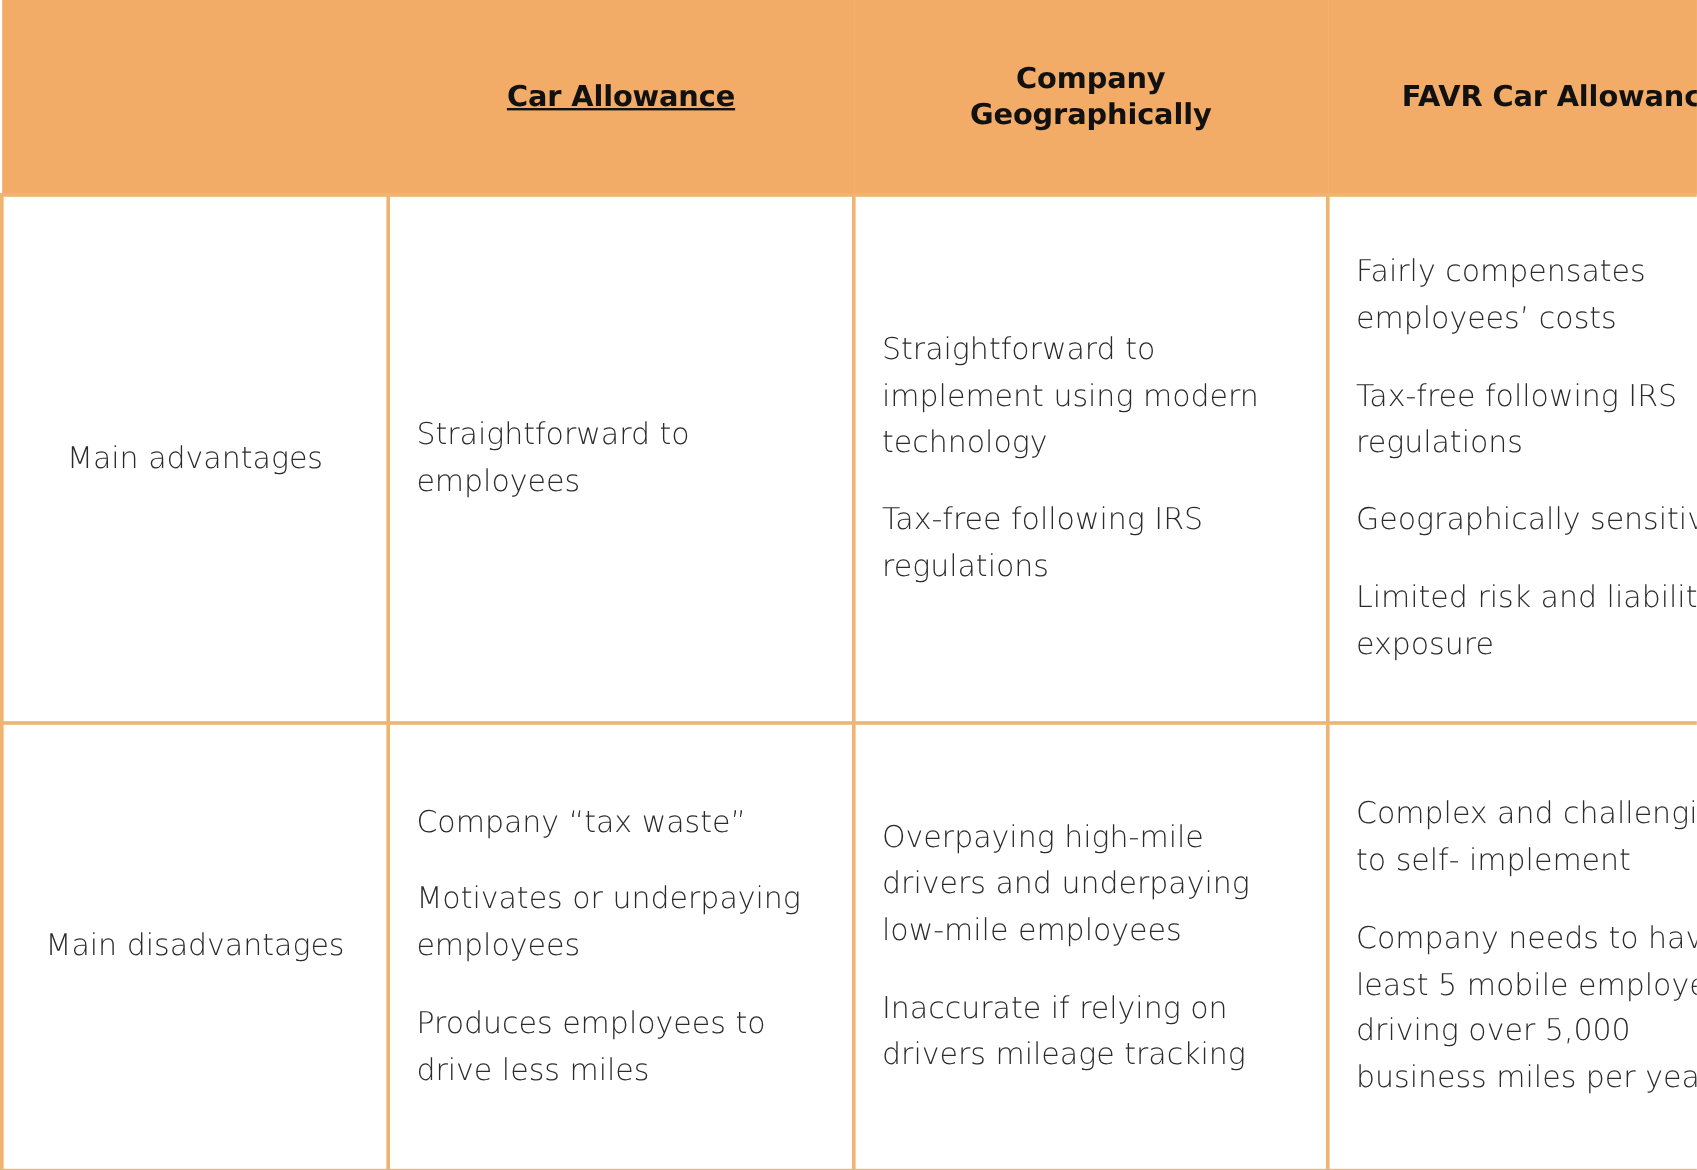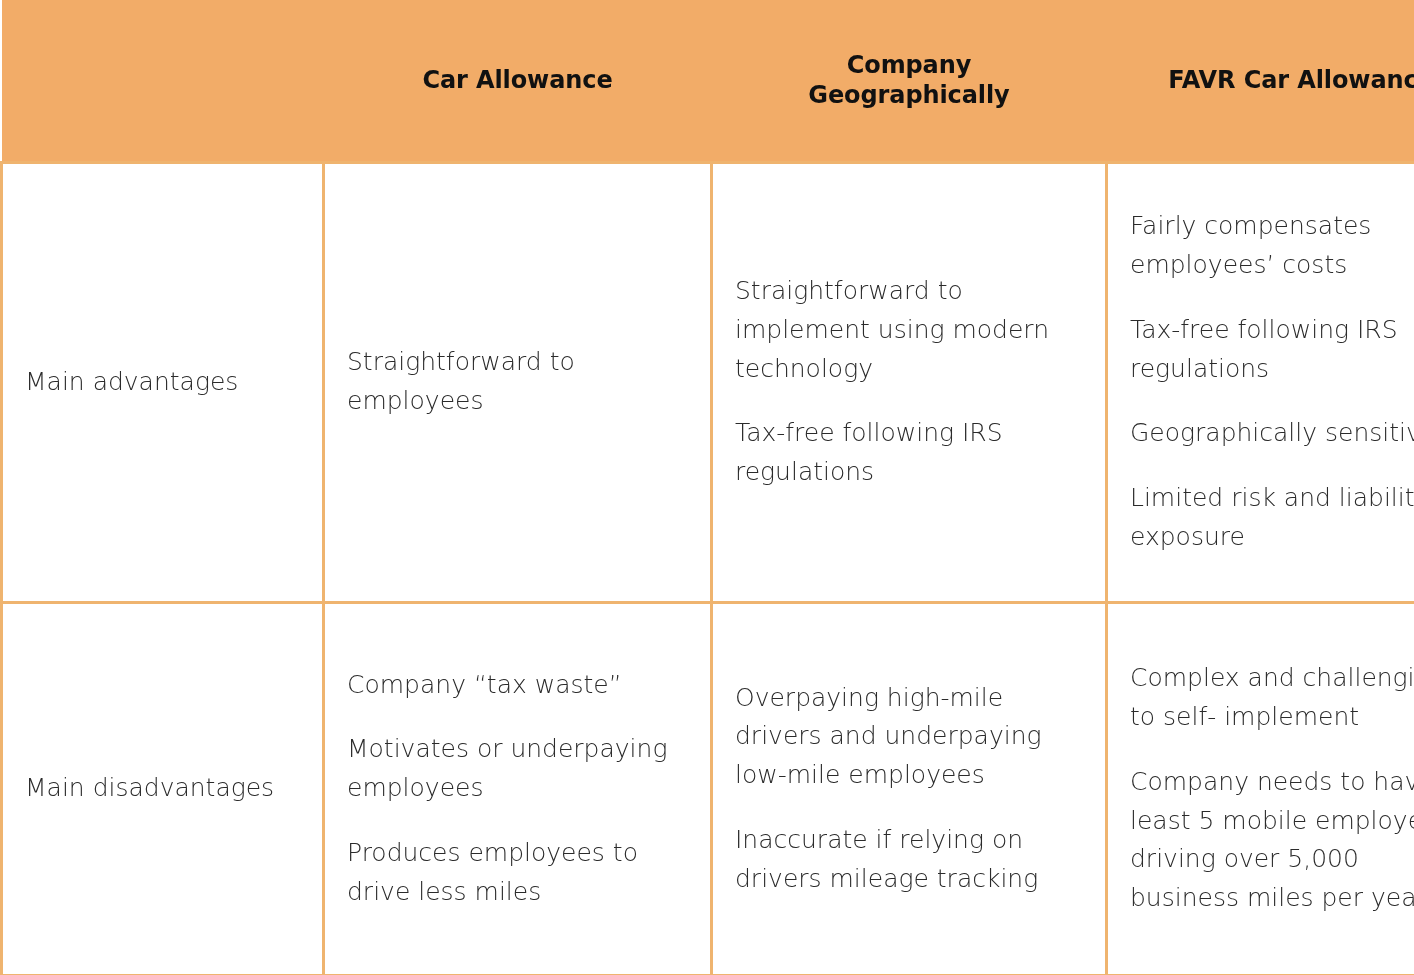--- a/index.html
+++ b/index.html
@@ -32,39 +32,40 @@
     padding: 0 10px;
     vertical-align: middle;
     text-align: center;
     font-weight: bold;
     font-size: 24px;
     color: #111111;
     line-height: 1.28;
     letter-spacing: -0.1px;
   }
   .th-corner { width: 302px; }
-  .th-car    { width: 368px; }
+  .th-car    { width: 368px; text-decoration: underline; }
   .th-mile   { width: 375px; }
   .th-favr   { width: 369px; }
 
   
   .comparison-table tbody td {
     background: #ffffff;
     border: 3px solid #efb46f;
     padding: 0 22px;
     vertical-align: middle;
     font-size: 25px;
     font-weight: 300;
     color: #2b2b2b;
     line-height: 1.55;
   }
   .comparison-table tbody tr.row-advantages { height: 440px; }
   .comparison-table tbody tr.row-disadvantages { height: 373px; }
 
   .row-label {
+    text-align: center;
     padding: 0 8px;
   }
   .cell-body { text-align: left; }
 
   .cell-body p,
   .row-label p {
     margin: 0 0 26px 0;
   }
   .cell-body p:last-child,
   .row-label p:last-child {

